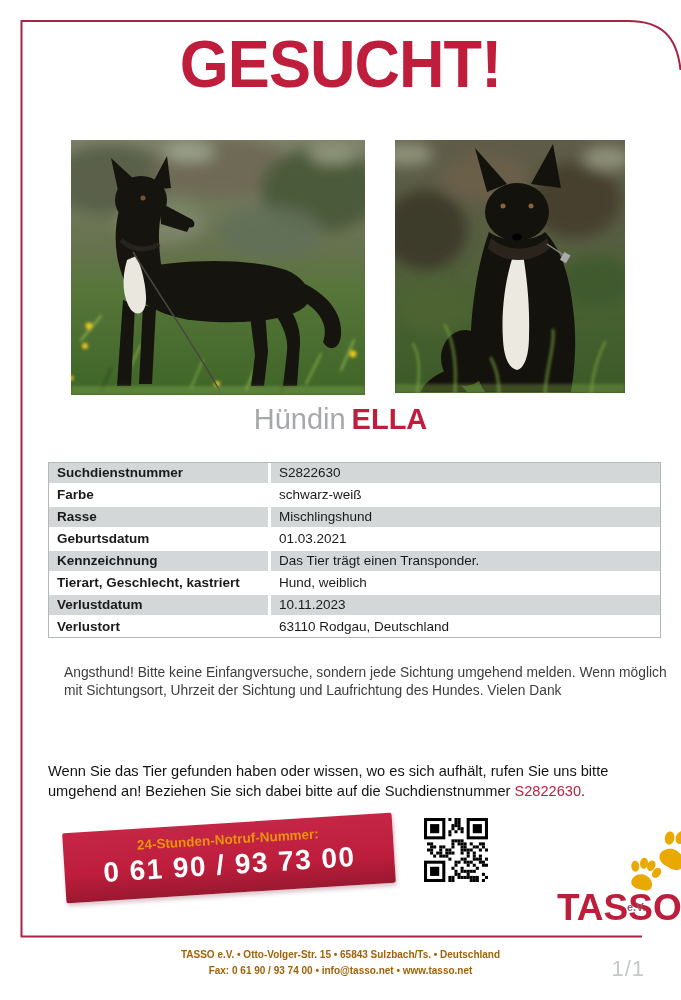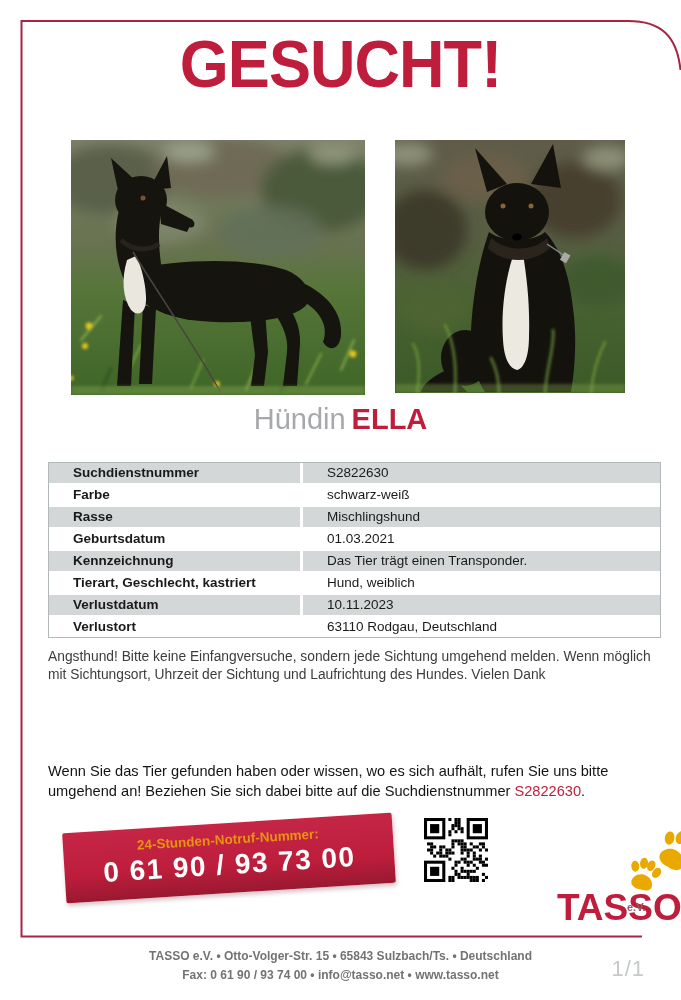--- a/index.html
+++ b/index.html
@@ -24,30 +24,30 @@
     font-size:29px;font-weight:normal;line-height:1.2;
   }
   .pet-type{color:var(--muted-gray,#a6a8ab);}
   .pet-name-strong{color:var(--brand-red,#be1e3c);font-weight:bold;margin-left:6px;margin-top:45px;}
 
   table.details{
     position:absolute;left:48px;top:462px;width:613px;
     border-collapse:separate;border-spacing:0;border:1px solid #b3b8ba;
   }
   table.details th, table.details td{
-    height:20px;line-height:20px;padding:0 24px;font-size:13.5px;
+    height:20px;line-height:20px;padding:0 8px;font-size:13.5px;
     border-bottom:2px solid #ffffff;white-space:nowrap;overflow:hidden;
   }
   table.details th{width:203px;text-align:left;font-weight:bold;border-right:3px solid #ffffff;}
   table.details tr:nth-child(odd) th, table.details tr:nth-child(odd) td{background:var(--table-row-gray,#d3d7d8);}
   table.details tr:nth-child(even) th, table.details tr:nth-child(even) td{background:#ffffff;}
   table.details tr:last-child th, table.details tr:last-child td{border-bottom:none;}
 
   .warning{
-    position:absolute;left:48px;top:648px;width:616px;margin:0;
+    position:absolute;left:48px;top:648px;width:616px;margin:16px;
     font-size:13.8px;line-height:1.3;color:#3d3d3d;
   }
   .cta{
     position:absolute;left:48px;top:762px;width:608px;margin:0;
     font-size:14.6px;font-weight:normal;line-height:1.35;color:#141414;
   }
   .cta .red{color:var(--brand-red,#be1e3c);}
 
   .banner{
     position:absolute;left:64px;top:823px;width:330px;height:70px;
@@ -66,21 +66,21 @@
   .paw1{left:96px;top:22px;width:38px;height:38px;transform:rotate(16deg);}
   .paw2{left:126px;top:-6px;width:46px;height:46px;transform:rotate(32deg);}
   .logo-text{
     position:absolute;left:6px;bottom:4px;
     font-size:37px;font-weight:bold;color:var(--brand-red,#be1e3c);letter-spacing:0;margin-left:21px;
   }
   .logo-suffix{position:absolute;left:97px;bottom:20px;font-size:11px;font-weight:bold;color:#8f5d66;}
 
   .footer{
     position:absolute;left:0;right:0;top:947px;text-align:center;
-    font-size:12px;font-weight:bold;color:#737373;line-height:1.55;
+    font-size:10px;font-weight:bold;color:#a16207;line-height:1.55;
   }
   .pageno{
     position:absolute;right:36px;top:956px;
     font-size:22px;color:#c6c9ca;letter-spacing:1px;
   }
 </style>
 </head>
 <body>
 
 <div class="page">

